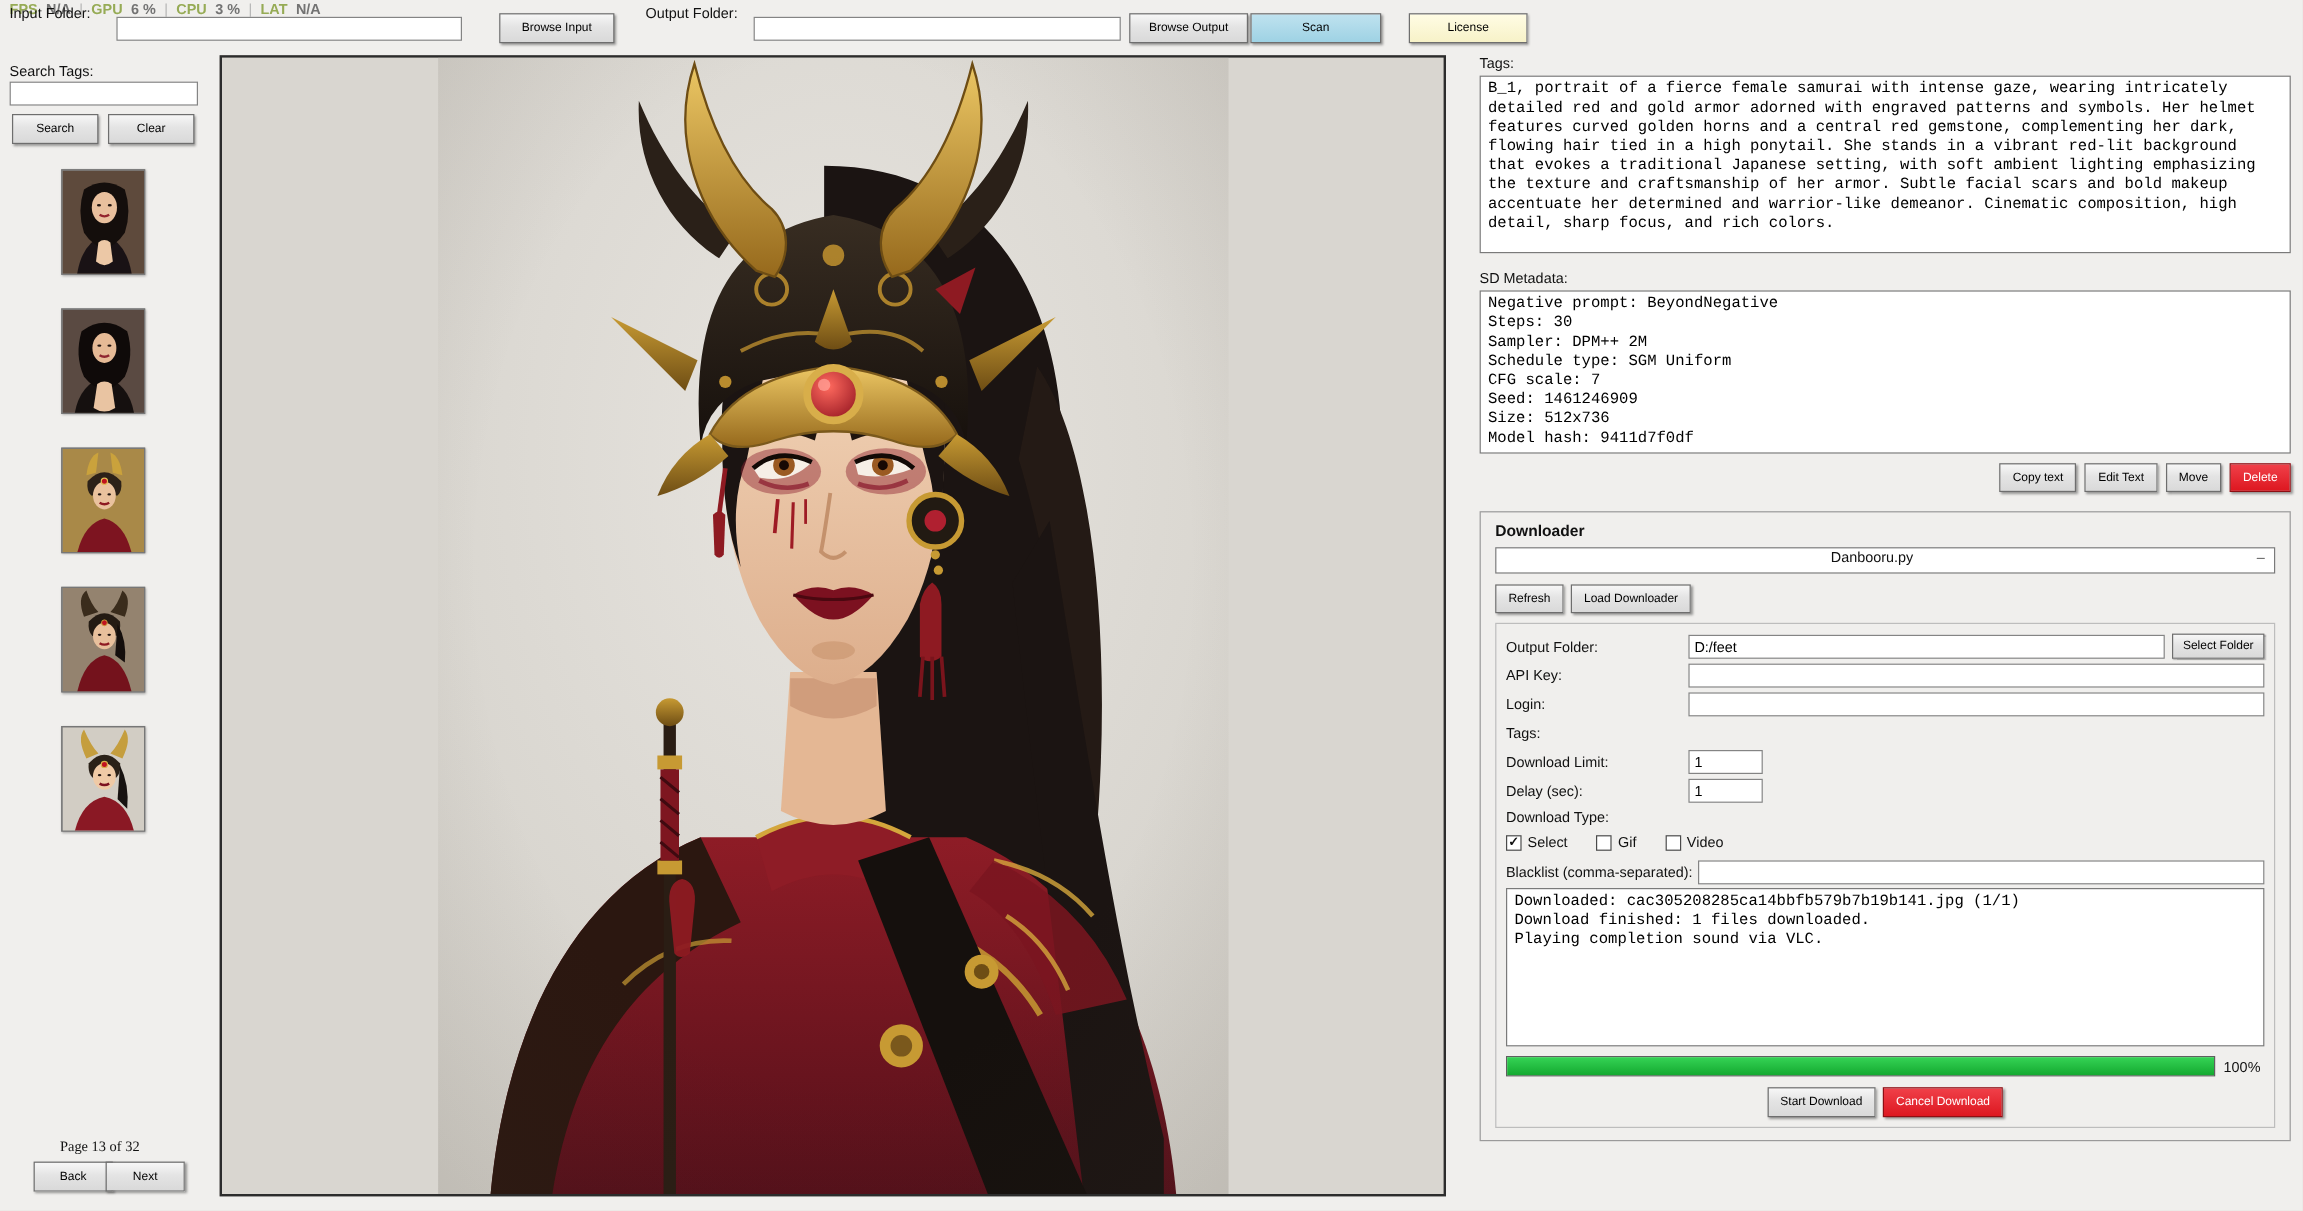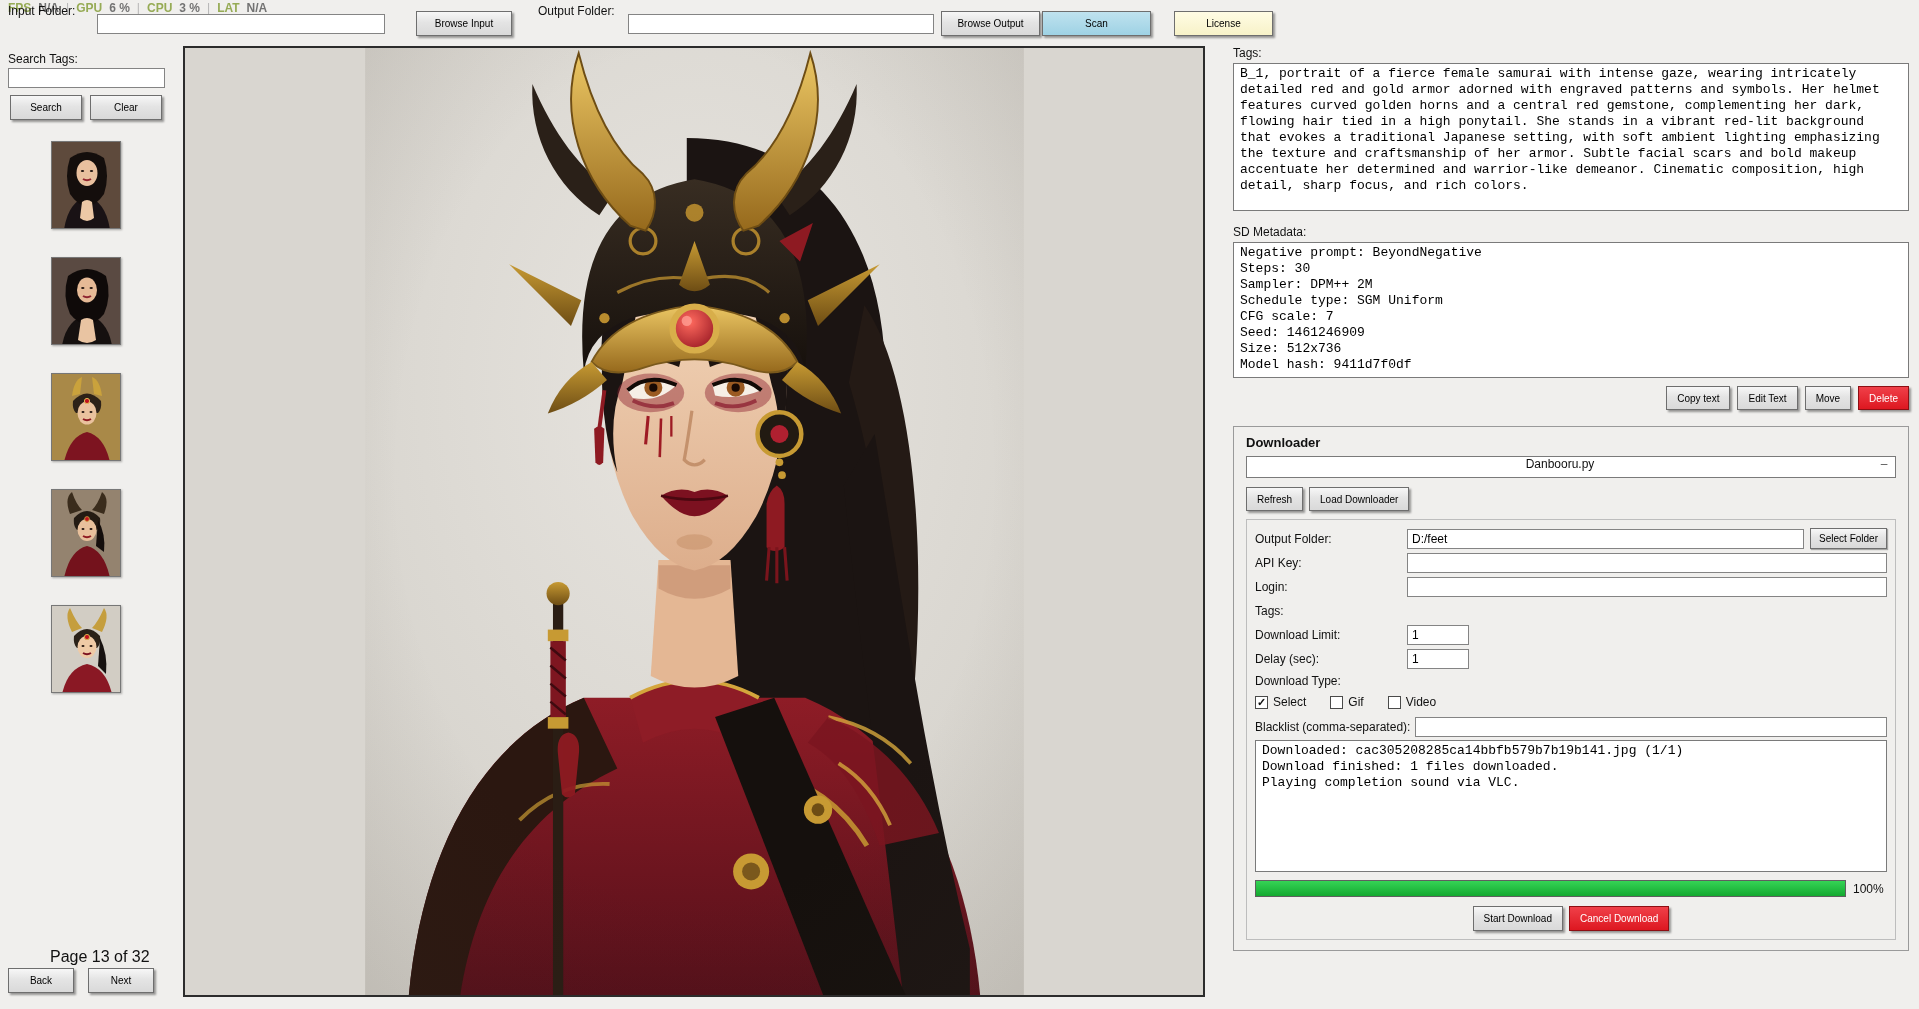--- a/index.html
+++ b/index.html
@@ -47,21 +47,21 @@
   .topbar .lbl { position:absolute; top:4px; }
   .topbar .tb  { position:absolute; top:14px; }
   .topbar .btn { position:absolute; top:11px; }
 
   
   .sidebar { position:absolute; left:0; top:46px; width:183px; height:960px; }
   .thumbs { position:absolute; left:51px; top:95px; display:flex; flex-direction:column; gap:28px; }
   .thumb { width:70px; height:88px; border:1px solid #777; overflow:hidden; cursor:pointer;
            background:#888; box-shadow:1px 1px 2px rgba(0,0,0,.3); }
   .thumb svg { display:block; width:70px; height:88px; }
-  .page-ind { position:absolute; left:50px; top:902px; font-size:16px; }
+  .page-ind { position:absolute; left:50px; top:902px; font-size:12px;font-family:Liberation Serif, serif; }
   .sidebar .nav { position:absolute; top:922px; width:66px; }
 
   
   .viewer {
     position:absolute; left:183px; top:46px; width:1022px; height:951px;
     border:2px solid #2c2c2c; background:#d9d6d0; overflow:hidden;
   }
   .viewer svg { display:block; height:947px; width:659px; margin:0 auto; }
 
   
@@ -204,21 +204,21 @@
         <ellipse cx="35" cy="41" rx="9.5" ry="11" fill="#efcaa6"></ellipse>
         <circle cx="35" cy="31" r="2.6" fill="#c1121f" stroke="#d8ae4a" stroke-width="1"></circle>
         <ellipse cx="31" cy="40" rx="1.5" ry="0.9" fill="#221510"></ellipse>
         <ellipse cx="39" cy="40" rx="1.5" ry="0.9" fill="#221510"></ellipse>
         <path d="M31,47 q4,2.4 8,0" stroke="#7c1120" stroke-width="2" fill="none"></path>
       </svg>
     </div>
   </div>
 
   <div class="page-ind">Page 13 of 32</div>
-  <button class="btn nav" style="left:8px;">Back</button>
+  <button class="btn nav" style="left:28px;">Back</button>
   <button class="btn nav" style="left:88px;">Next</button>
 </div>
 
 <div class="viewer">
   <svg viewBox="0 0 512 736">
     <defs>
       <radialGradient id="bgG" cx="50%" cy="35%" r="80%">
         <stop offset="0%" stop-color="#e7e4df"></stop>
           <stop offset="100%" stop-color="#d2cfc8"></stop>
       </radialGradient>

